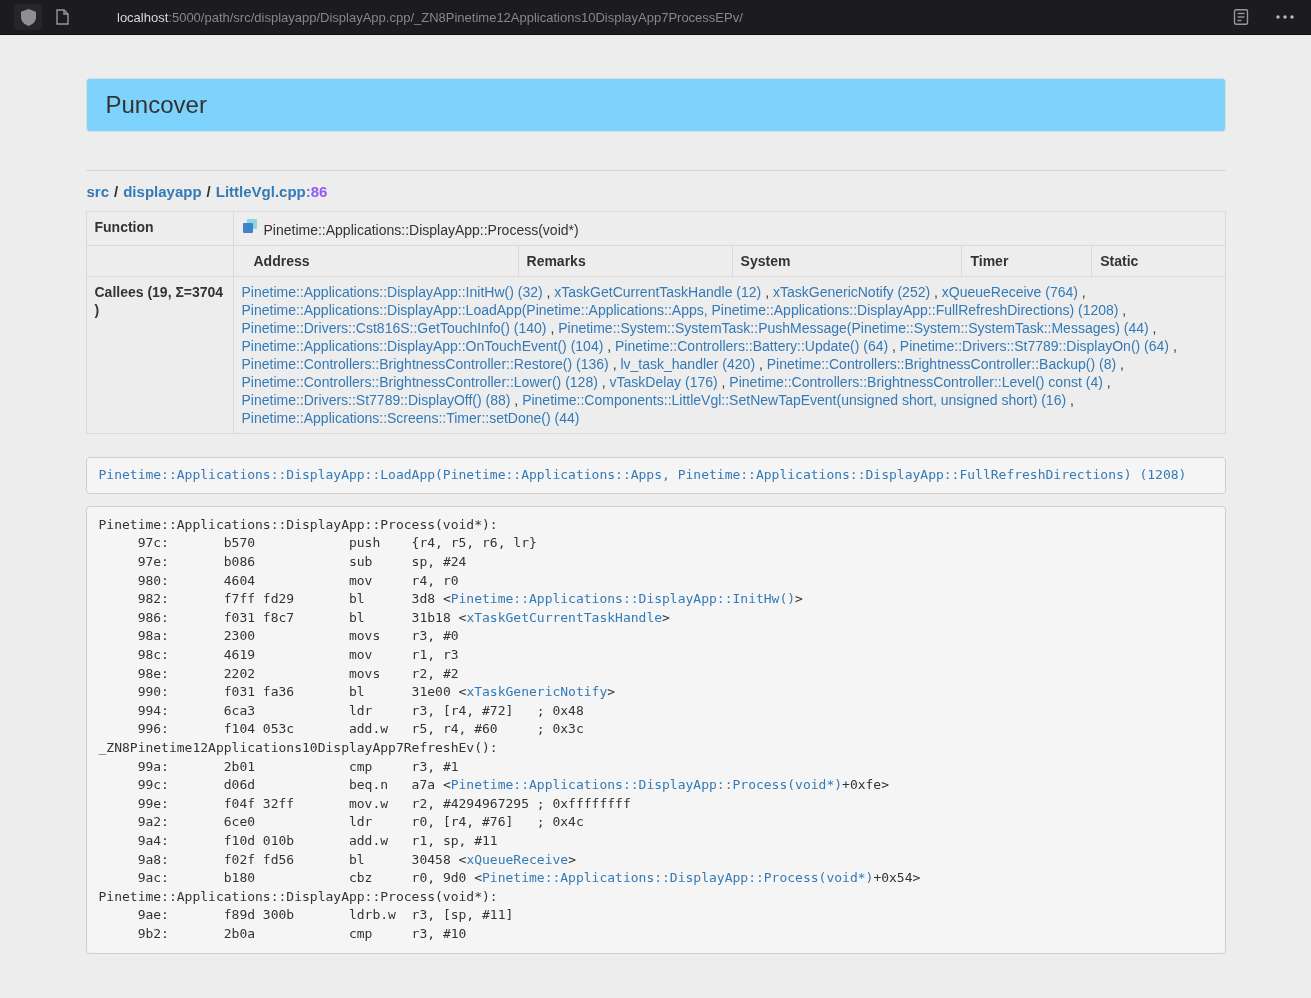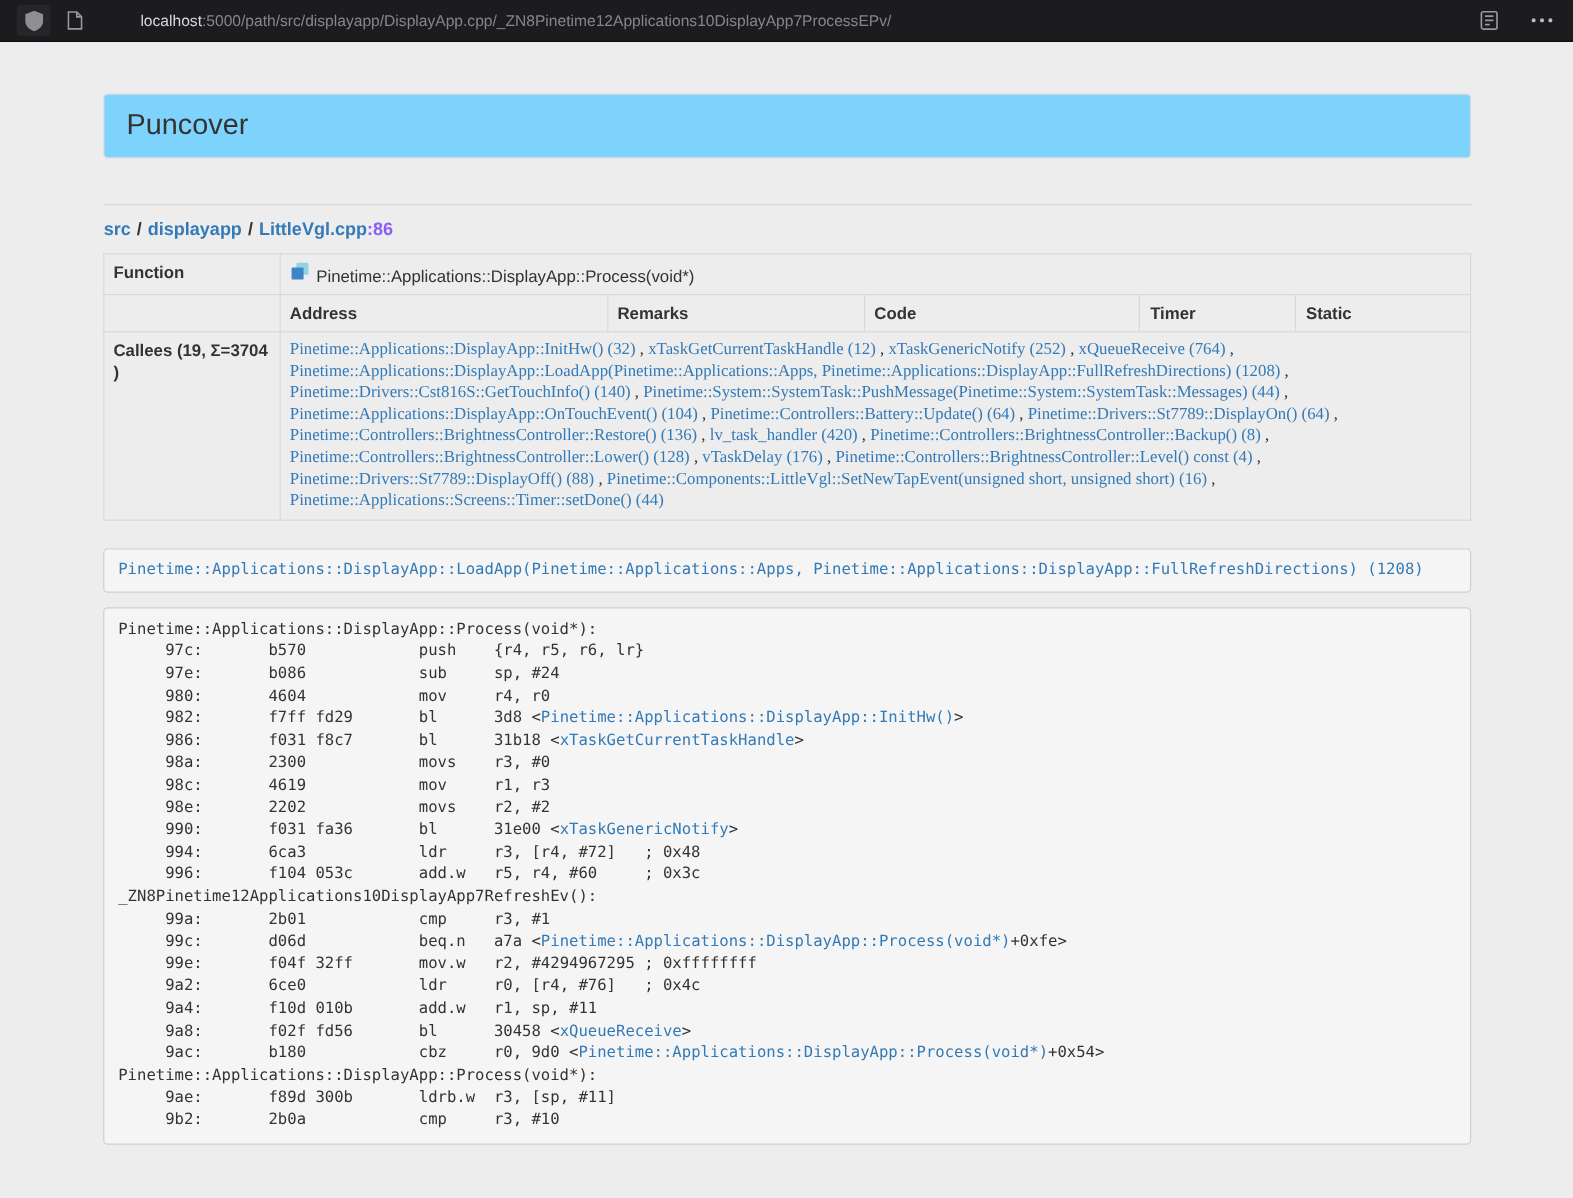--- a/index.html
+++ b/index.html
@@ -44,32 +44,32 @@
 
   
   table.fn-table { width: 100%; border-collapse: collapse; table-layout: fixed; padding-left: 45px; }
   table.fn-table > tbody > tr > th,
   table.fn-table > tbody > tr > td {
     border: 1px solid #d9d9d9; padding: 6px 8px; text-align: left;
     vertical-align: top; font-size: 14px; line-height: 18px;
   }
   table.fn-table > tbody > tr > th { width: 147px; font-weight: bold; }
   td.nested-cell { padding: 0 !important; }
-  table.inner-table { width: 100%; border-collapse: collapse; table-layout: fixed; }
+  table.inner-table { width: 100%; border-collapse: collapse; table-layout: fixed; margin-left: 12px; }
   table.inner-table th, table.inner-table td {
     border: 1px solid #d9d9d9; padding: 6px 8px; text-align: left;
     vertical-align: top; font-size: 14px; line-height: 18px;
   }
   table.inner-table tr:first-child > * { border-top: none; }
   table.inner-table tr:last-child > * { border-bottom: none; }
   table.inner-table tr > *:first-child { border-left: none; }
   table.inner-table tr > *:last-child { border-right: none; }
   .fn-name-cell { white-space: nowrap; }
   .fn-icon { display: inline-block; vertical-align: text-bottom; margin-right: 6px; }
-  .callees-cell { line-height: 20px; font-family: Liberation Serif, serif; }
+  .callees-cell { line-height: 20px; }
 
   
   pre.sym-box {
     margin: 23px 0 12px 0; background: #f5f5f5; border: 1px solid #cfcfcf;
     border-radius: 4px; padding: 9px 12px; overflow: hidden;
     font-family: "DejaVu Sans Mono", monospace; font-size: 13px; line-height: 1.3;
     white-space: pre;
   }
   pre.code-block {
     margin: 0 0 20px 0; background: #f5f5f5; border: 1px solid #cfcfcf;
@@ -153,21 +153,21 @@
               <col style="width:27.5%">
                 <col style="width:21.6%">
                 <col style="width:23.2%">
                 <col style="width:13.1%">
                 <col style="width:14.6%">
             </colgroup>
             <tbody>
               <tr>
                 <th>Address</th>
                 <th>Remarks</th>
-                <th>Code</th>
+                <th>System</th>
                 <th>Timer</th>
                 <th>Static</th>
               </tr>
             </tbody>
           </table>
         </td>
       </tr>
       <tr>
         <th>Callees (19, Σ=3704 )</th>
         <td class="callees-cell"><a class="sym-link">Pinetime::Applications::DisplayApp::InitHw() (32)</a> , <a class="sym-link">xTaskGetCurrentTaskHandle (12)</a> , <a class="sym-link">xTaskGenericNotify (252)</a> , <a class="sym-link">xQueueReceive (764)</a> , <a class="sym-link">Pinetime::Applications::DisplayApp::LoadApp(Pinetime::Applications::Apps, Pinetime::Applications::DisplayApp::FullRefreshDirections) (1208)</a> , <a class="sym-link">Pinetime::Drivers::Cst816S::GetTouchInfo() (140)</a> , <a class="sym-link">Pinetime::System::SystemTask::PushMessage(Pinetime::System::SystemTask::Messages) (44)</a> , <a class="sym-link">Pinetime::Applications::DisplayApp::OnTouchEvent() (104)</a> , <a class="sym-link">Pinetime::Controllers::Battery::Update() (64)</a> , <a class="sym-link">Pinetime::Drivers::St7789::DisplayOn() (64)</a> , <a class="sym-link">Pinetime::Controllers::BrightnessController::Restore() (136)</a> , <a class="sym-link">lv_task_handler (420)</a> , <a class="sym-link">Pinetime::Controllers::BrightnessController::Backup() (8)</a> , <a class="sym-link">Pinetime::Controllers::BrightnessController::Lower() (128)</a> , <a class="sym-link">vTaskDelay (176)</a> , <a class="sym-link">Pinetime::Controllers::BrightnessController::Level() const (4)</a> , <a class="sym-link">Pinetime::Drivers::St7789::DisplayOff() (88)</a> , <a class="sym-link">Pinetime::Components::LittleVgl::SetNewTapEvent(unsigned short, unsigned short) (16)</a> , <a class="sym-link">Pinetime::Applications::Screens::Timer::setDone() (44)</a></td>

